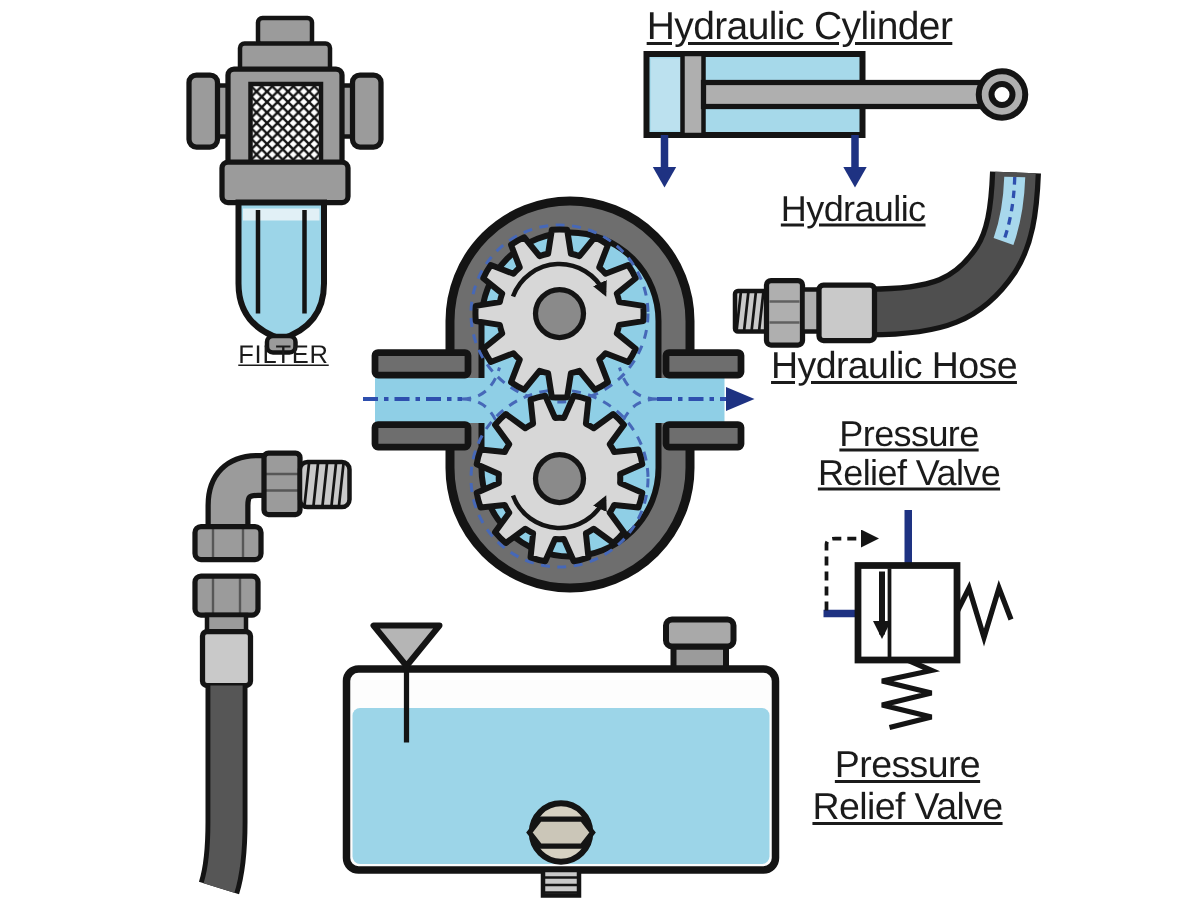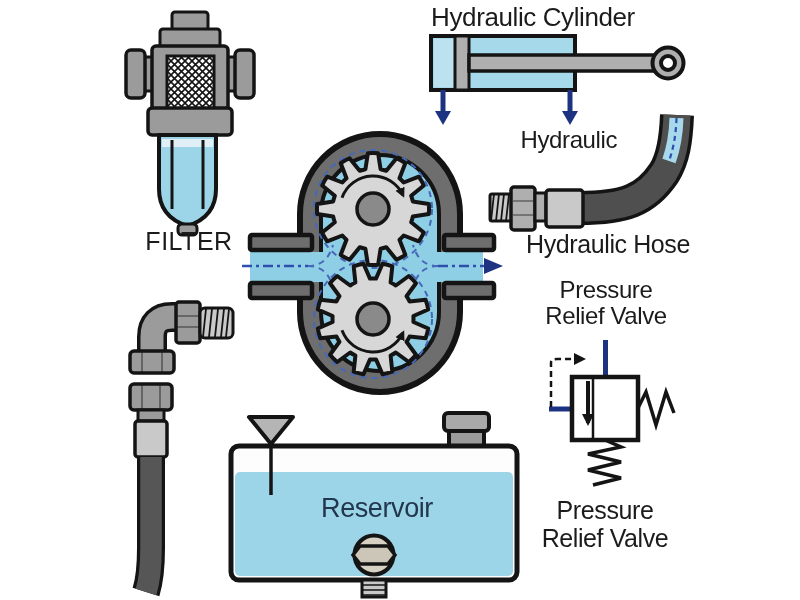--- a/index.html
+++ b/index.html
@@ -1,23 +1,23 @@
 <!DOCTYPE html>
 <html style="--fluid: #9CD5E8; --pump-fluid: #8FCFE6; --cylinder-fluid: #A6D9EA; --metal: #9B9B9B; --metal-light: #C9C9C9; --housing: #6E6E6E; --gear: #D7D7D7; --gear-hub: #8A8A8A; --hose: #4F4F4F; --outline: #141414; --flow-line: #2E4FAE; --arrow-navy: #1E3282; --label-text: #1B1B1B; --reservoir-text: #22364E;"><head>
 <meta charset="utf-8">
 <style>
   html,body{margin:0;padding:0;background:#ffffff;}
   .canvas{position:relative;width:800px;height:600px;background:#ffffff;overflow:hidden;
           font-family:"Liberation Sans",sans-serif;}
   .canvas svg{position:absolute;overflow:visible;}
-  .lbl{position:absolute;text-align:center;color:var(--label-text);letter-spacing:-0.4px;line-height:1.08;}
+  .lbl{position:absolute;text-align:center;color:var(--label-text);letter-spacing:-0.4px;line-height:1.08;text-decoration:underline;}
   .lbl-cylinder{left:403px;top:3px;width:260px;font-size:26px;}
   .lbl-fittings{left:457px;top:127px;width:160px;font-size:24px;text-align:right;}
-  .lbl-hose{left:496px;top:231px;width:200px;font-size:25px;margin-left:12px;}
-  .lbl-filter{left:139px;top:228px;width:100px;font-size:25px;letter-spacing:0.5px;}
+  .lbl-hose{left:496px;top:231px;width:200px;font-size:25px;}
+  .lbl-filter{left:139px;top:228px;width:100px;font-size:17px;letter-spacing:0.5px;}
   .lbl-prv-top{left:526px;top:277px;width:160px;font-size:24px;}
   .lbl-prv-bottom{left:520px;top:496px;width:170px;font-size:25px;line-height:1.12;}
   .lbl-reservoir{left:297px;top:494px;width:160px;font-size:27px;color:var(--reservoir-text);}
   .ol{stroke:var(--outline);}
   .metal{fill:var(--metal);stroke:var(--outline);}
   .mlight{fill:var(--metal-light);stroke:var(--outline);}
   .mmid{fill:#AFAFAF;stroke:var(--outline);}
   .navy{stroke:var(--arrow-navy);fill:none;}
   .dash{stroke:var(--flow-line);fill:none;}
   .facet{stroke:var(--outline);opacity:.5;fill:none;}
@@ -160,15 +160,14 @@
     <rect x="222" y="10" width="45" height="18" rx="4" fill="#A9A9A9" class="ol" stroke-width="4"></rect>
     <rect x="9" y="43" width="286" height="134" rx="8" fill="#FDFDFD" class="ol" stroke-width="5"></rect>
     <rect x="13" y="69" width="278" height="104" rx="5" style="fill:var(--fluid)"></rect>
     <polygon points="27,14 71,14 49,41" fill="#B5B5B5" class="ol" stroke-width="4" stroke-linejoin="round"></polygon>
     <path d="M49 41 V92" class="ol" stroke-width="3.5" fill="none"></path>
     <circle cx="152" cy="152" r="19.5" fill="#D6D1C2" class="ol" stroke-width="4"></circle>
     <polygon points="138,143 166,143 173,152 166,161 138,161 131,152" fill="#CBC6B8" class="ol" stroke-width="3.5"></polygon>
     <rect x="140" y="177" width="24" height="17" class="mlight" stroke-width="3"></rect>
     <path d="M141 182 H163 M141 187 H163 M141 192 H163" class="ol" stroke-width="1.6" fill="none"></path>
   </svg>
-  <div class="lbl lbl-reservoir">Reservoir</div>
 
 </div>
 
 </body></html>

